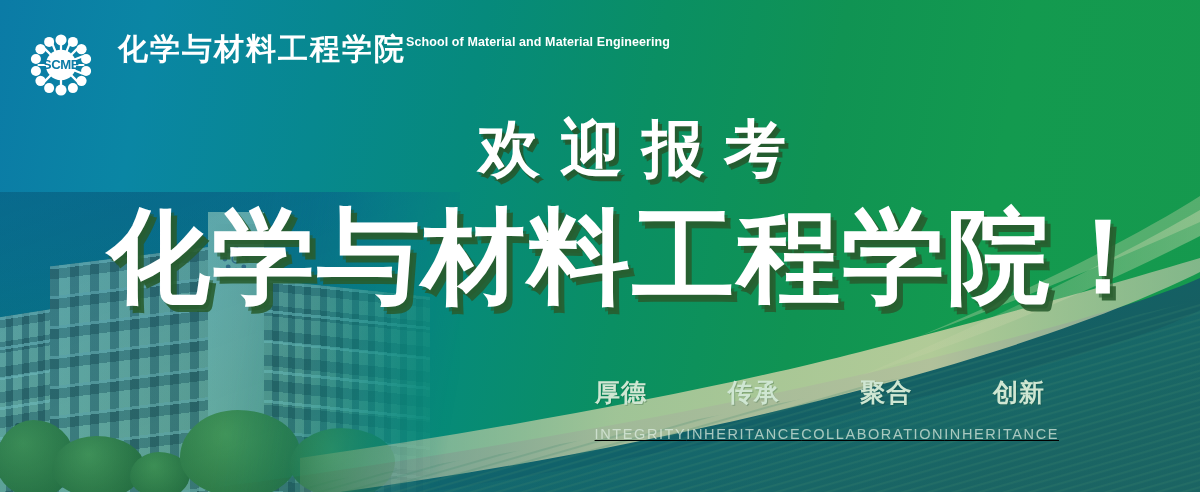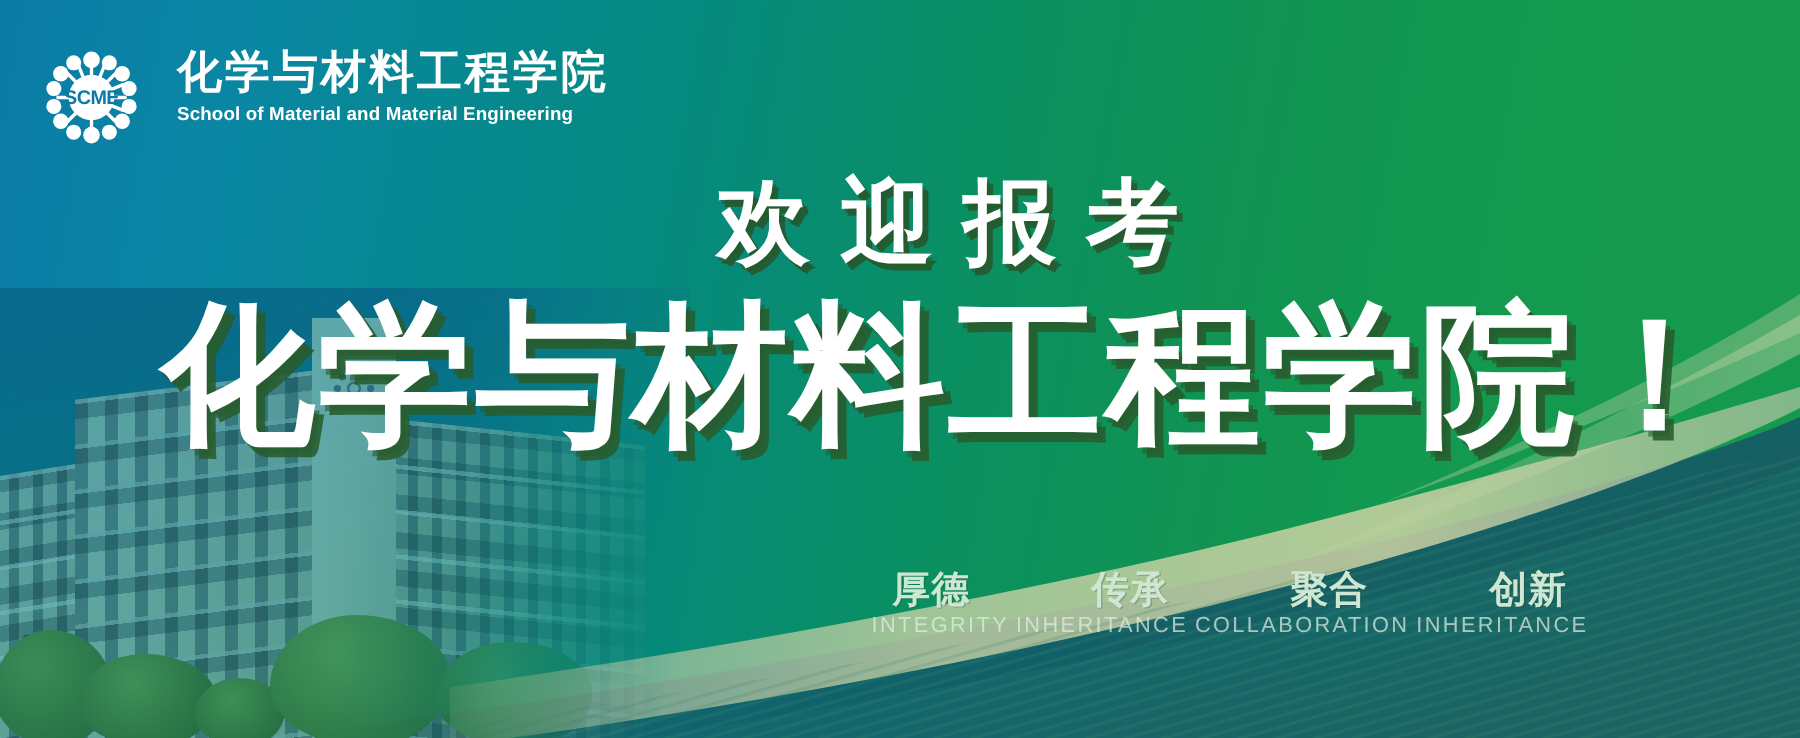--- a/index.html
+++ b/index.html
@@ -146,21 +146,21 @@
       rgba(12,150,160,.26) 0%, rgba(14,150,110,.20) 100%);
   }
 
   
   #logo{
     position:absolute; left:28px; top:32px;
     display:flex; align-items:flex-start; gap:24px;
     z-index:20;
   }
   #logo-mark{ width:66px; height:66px; flex:0 0 66px; }
-  #logo-text{ display:flex; flex-direction:column; justify-content:center; }
+  #logo-text{ display:flex; justify-content:center; }
   #logo-cn{
     color:#ffffff;
     font-size:30px; font-weight:700;
     letter-spacing:2px; line-height:1.12;
     font-family:"Liberation Sans","DejaVu Sans",sans-serif;
   }
   #logo-en{
     color:#ffffff;
     font-size:12.5px; font-weight:600;
     letter-spacing:.1px; line-height:1.25;
@@ -187,41 +187,43 @@
   #maintitle{
     margin-top:26px;
     color:#ffffff;
     font-size:103px; font-weight:700;
     letter-spacing:2px;
     line-height:1;
     white-space:nowrap;
     text-shadow:
       6px 7px 0 rgba(40,92,46,.88),
       3px 4px 0 rgba(40,92,46,.6);
-    font-family:Liberation Mono, monospace;
+    font-family:Liberation Serif, serif;
   }
 
   
   #motto{
     position:absolute; left:581px; top:376px; width:478px;
     z-index:20;
   }
   #motto-cn{
     display:flex; justify-content:space-between; align-items:flex-end;
     padding:0 14px 0 14px;
   }
   #motto-cn span{
     color:#cfe6d2;
     font-size:25px; font-weight:700;
     letter-spacing:1px;
     text-shadow:1px 1px 0 rgba(20,70,40,.25);
     font-family:"Liberation Sans","DejaVu Sans",sans-serif;
   }
   #motto-en{
-    display:flex; justify-content:space-between; align-items:baseline;
+    display:flex; justify-content:flex-end; align-items:baseline;
+    margin-top:17px;
+    text-decoration:underline;
   }
   #motto-en span{
     color:rgba(223,238,226,.72);
     font-size:14.5px; font-weight:400;
     letter-spacing:1.6px;
     font-family:"Liberation Sans","DejaVu Sans",sans-serif;
   }
 </style>
 </head>
 <body>

